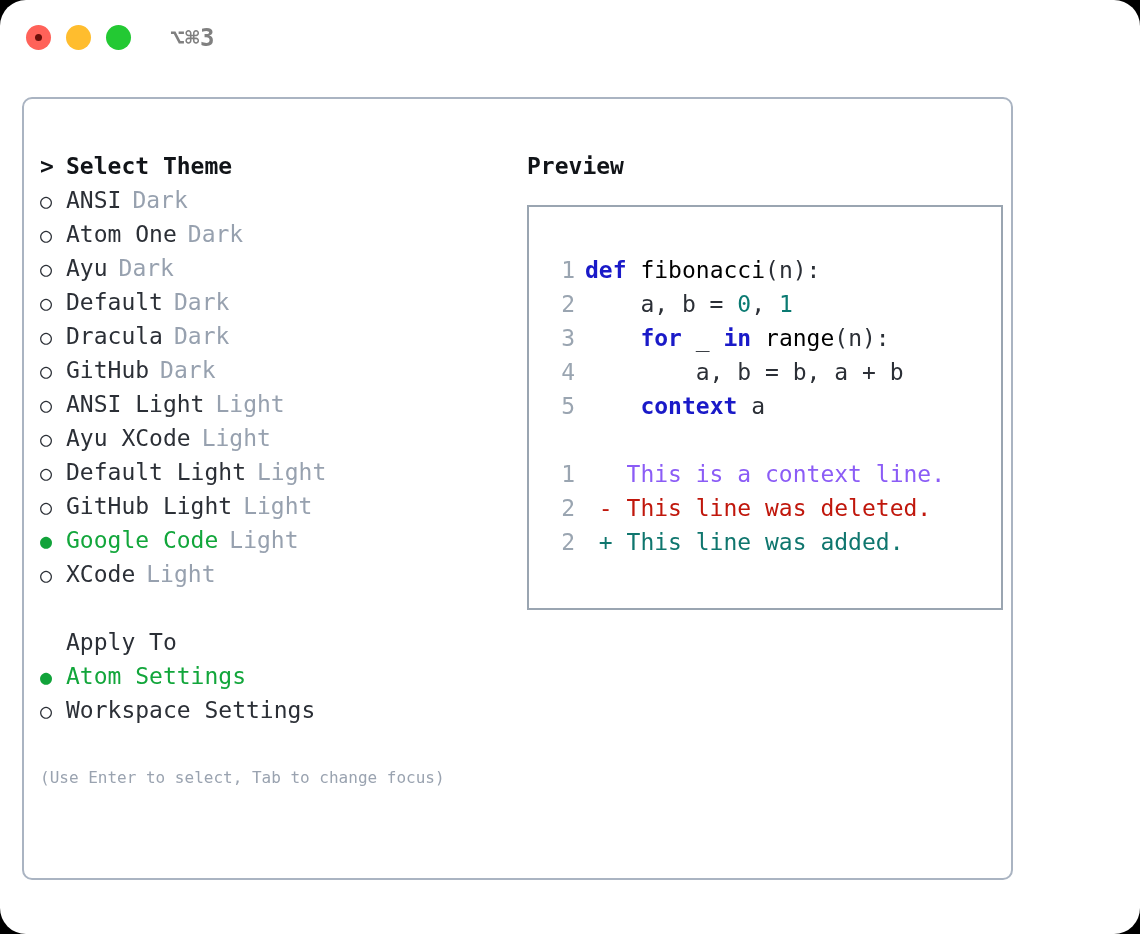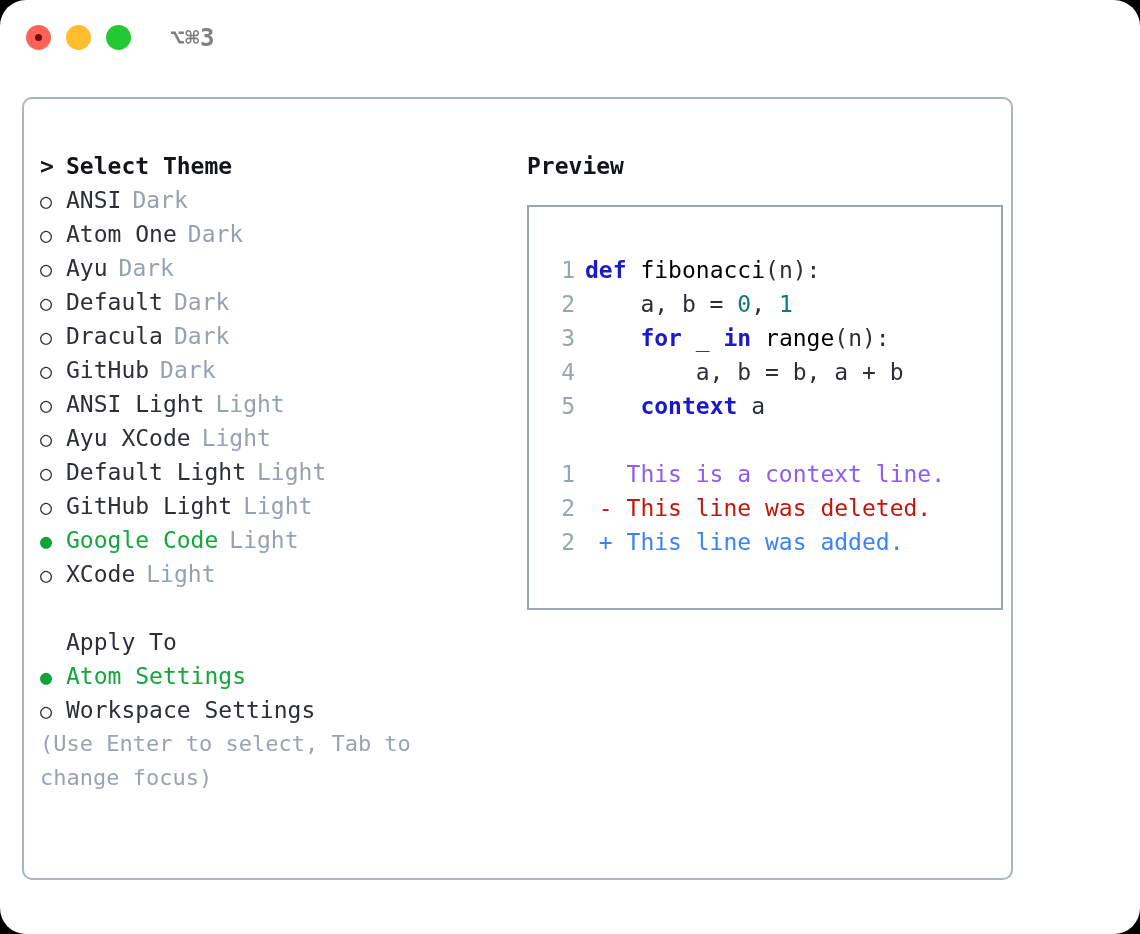--- a/index.html
+++ b/index.html
@@ -124,21 +124,22 @@
     color: #12a63b;
   }
   .muted {
     color: #97a1af;
   }
   .gap { width: 11px; display: inline-block; }
 
   .spacer-sm { height: 34px; }
 
   .hint {
-    font-size: 22px;
+    margin-top: 34px;
+    font-size: 16px;
     line-height: 34px;
     color: #9aa3b0;
     width: 420px;
   }
 
   
   .right-col {
     position: absolute;
     left: 503px;
     top: 50px;
@@ -176,21 +177,21 @@
 
   .tok-kw   { color: #1a1ac8; font-weight: bold; }
   .tok-fn   { color: #000000; }
   .tok-num  { color: #0b7a72; }
   .tok-id   { color: #2b2f36; }
   .tok-punc { color: #2b2f36; }
 
   .diff-gap { height: 34px; }
   .diff-ctx { color: #8b5cf6; }
   .diff-del { color: #c0170c; }
-  .diff-add { color: #3b82f6; }
+  .diff-add { color: #0f766e; }
 </style>
 </head>
 <body>
 
 <div class="window">
 
   <div class="titlebar">
     <div class="dots">
       <span class="dot dot-red"></span>
       <span class="dot dot-yellow"></span>

